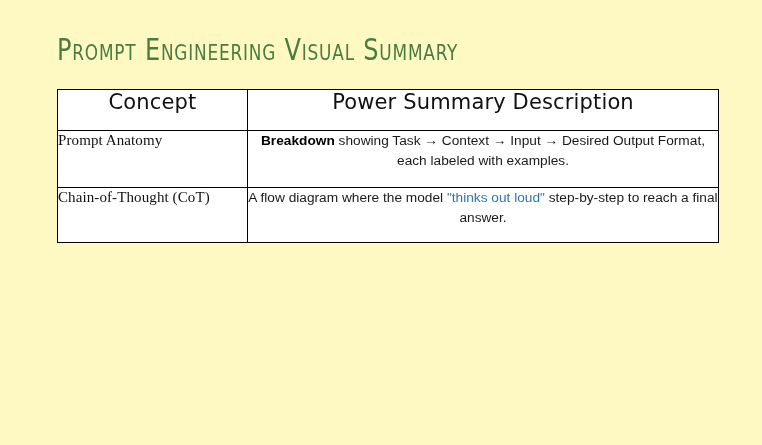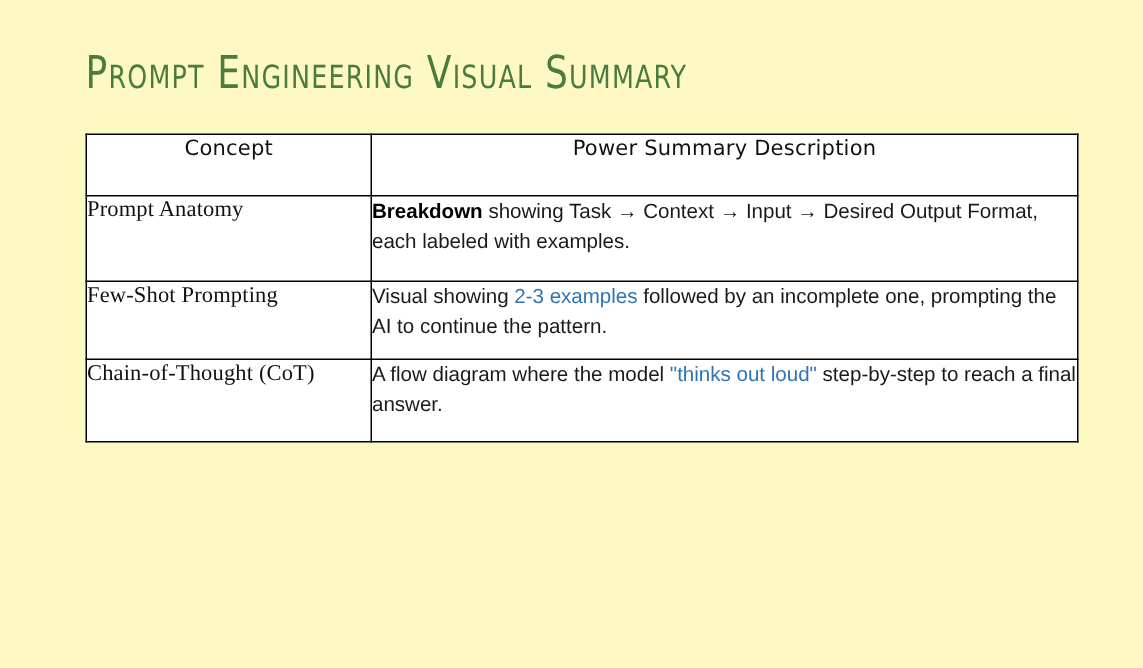--- a/index.html
+++ b/index.html
@@ -62,21 +62,21 @@
   col.col-desc    { width: 471px; }
 
   
   .hdr-cell {
     height: 40px;
     text-align: center;
     vertical-align: middle;
   }
   .hdr-text {
     font-family: "DejaVu Sans", sans-serif;
-    font-size: 14px;
+    font-size: 21px;
     font-weight: 400;
     color: #111111;
     letter-spacing: 0.15px;
   }
 
   
   .concept-cell {
     padding: 9px 0 9px 10px;
   }
   .concept-text {
@@ -85,20 +85,21 @@
     font-weight: 400;
     color: #111111;
     line-height: 1.32;
     letter-spacing: 0.1px;
     white-space: pre-line;
   }
 
   
   .desc-cell {
     padding: 8px 10px 9px 9px;
+    text-align: center;
   }
   .desc-text {
     font-family: "Liberation Sans", sans-serif;
     font-size: 13.7px;
     font-weight: 400;
     color: #1a1a1a;
     line-height: 1.48;
   }
   .desc-text b { font-weight: 700; color: #000; }
   .hl { color: #2E74B5; }
@@ -138,28 +139,20 @@
       <tr class="r1">
         <td class="concept-cell">
           <span class="concept-text">Prompt Anatomy</span>
         </td>
         <td class="desc-cell">
           <span class="desc-text"><b>Breakdown</b><span> showing Task → Context → Input → Desired Output Format, each labeled with examples.</span></span>
         </td>
       </tr>
 
 
-      <tr class="r3">
-        <td class="concept-cell">
-          <span class="concept-text">Few-Shot Prompting</span>
-        </td>
-        <td class="desc-cell">
-          <span class="desc-text"><span>Visual showing </span><span class="hl">2-3 examples</span><span> followed by an incomplete one, prompting the AI to continue the pattern.</span></span>
-        </td>
-      </tr>
 
       <tr class="r4">
         <td class="concept-cell">
           <span class="concept-text">Chain-of-Thought (CoT)</span>
         </td>
         <td class="desc-cell">
           <span class="desc-text"><span>A flow diagram where the model </span><span class="hl">"thinks out loud"</span><span> step-by-step to reach a final answer.</span></span>
         </td>
       </tr>
 

